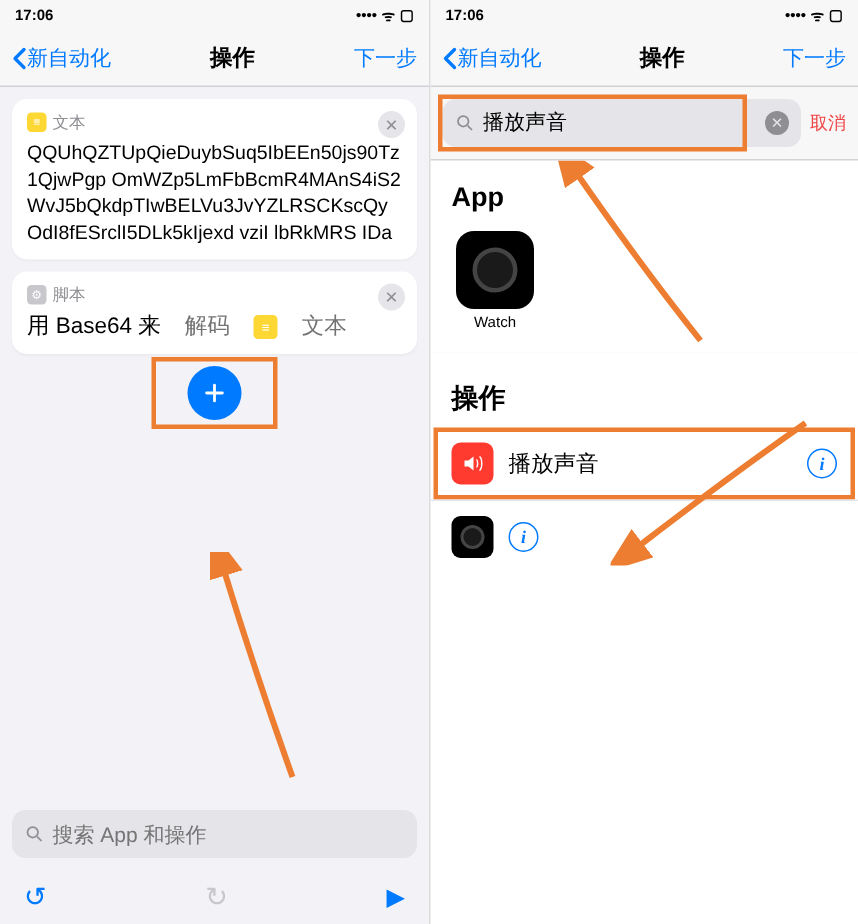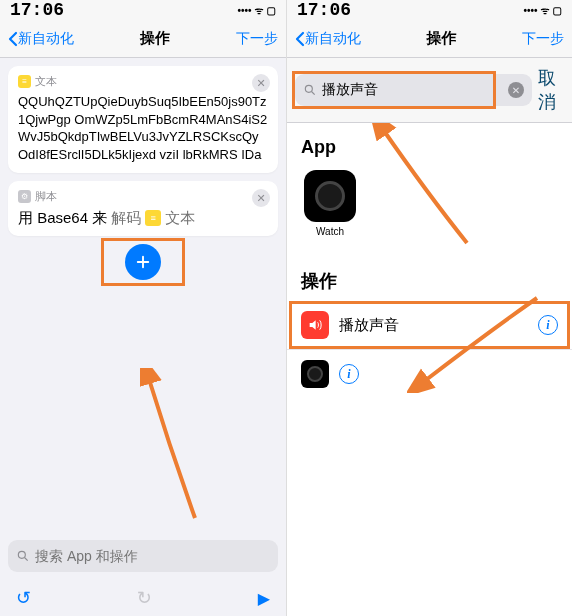--- a/index.html
+++ b/index.html
@@ -22,21 +22,21 @@
   .statusbar {
     height: 20px;
     display: flex;
     align-items: center;
     justify-content: space-between;
     padding: 0 10px;
     font-size: 12px;
     font-weight: 600;
     background: #f7f7f7;
   }
-  .statusbar .time { font-size: 18px; font-family: Liberation Mono, monospace; }
+  .statusbar .time { font-size: 10px; }
   .statusbar .icons { display: flex; gap: 3px; align-items: center; font-size: 10px; }
   .navbar {
     height: 38px;
     display: flex;
     align-items: center;
     justify-content: space-between;
     padding: 0 8px;
     background: #f7f7f7;
     border-bottom: 0.5px solid #d1d1d6;
     font-size: 14px;
@@ -87,21 +87,21 @@
     font-size: 11px;
   }
   .card-body {
     font-size: 13px;
     color: #000;
     word-break: break-all;
     line-height: 1.35;
     max-height: 72px;
     overflow: hidden;
   }
-  .card-body.script { font-size: 15px; display: flex; align-items: center; gap: 4px; flex-wrap: wrap; }
+  .card-body.script { font-size: 15px; display: flex; align-items: center; gap: 16px; flex-wrap: wrap; }
   .card-body.script .link { color: #737373; text-align: center; }
   .card-body.script .chip-icon {
     width: 16px; height: 16px; background: #fdd835; border-radius: 3px;
     display: inline-flex; align-items: center; justify-content: center; font-size: 9px; color: #fff;
   }
   
   .add-btn-wrap {
     display: flex; justify-content: center; margin-top: 8px;
     position: relative;
   }
@@ -166,21 +166,21 @@
   .search-field input {
     background: transparent; border: none; outline: none;
     font-size: 14px; flex: 1; color: #000;
   }
   .search-field .clear {
     width: 16px; height: 16px; border-radius: 50%;
     background: #8e8e93; color: #e4e4e9;
     display: flex; align-items: center; justify-content: center;
     font-size: 10px;
   }
-  .cancel-link { color: #0c4a6e; font-size: 18px; }
+  .cancel-link { color: #ef4444; font-size: 12px; }
   
   .section-label {
     font-size: 18px; font-weight: 700;
     padding: 14px 14px 8px;
     background: #fff;
   }
   .app-row {
     background: #fff;
     padding: 4px 14px 14px;
   }

